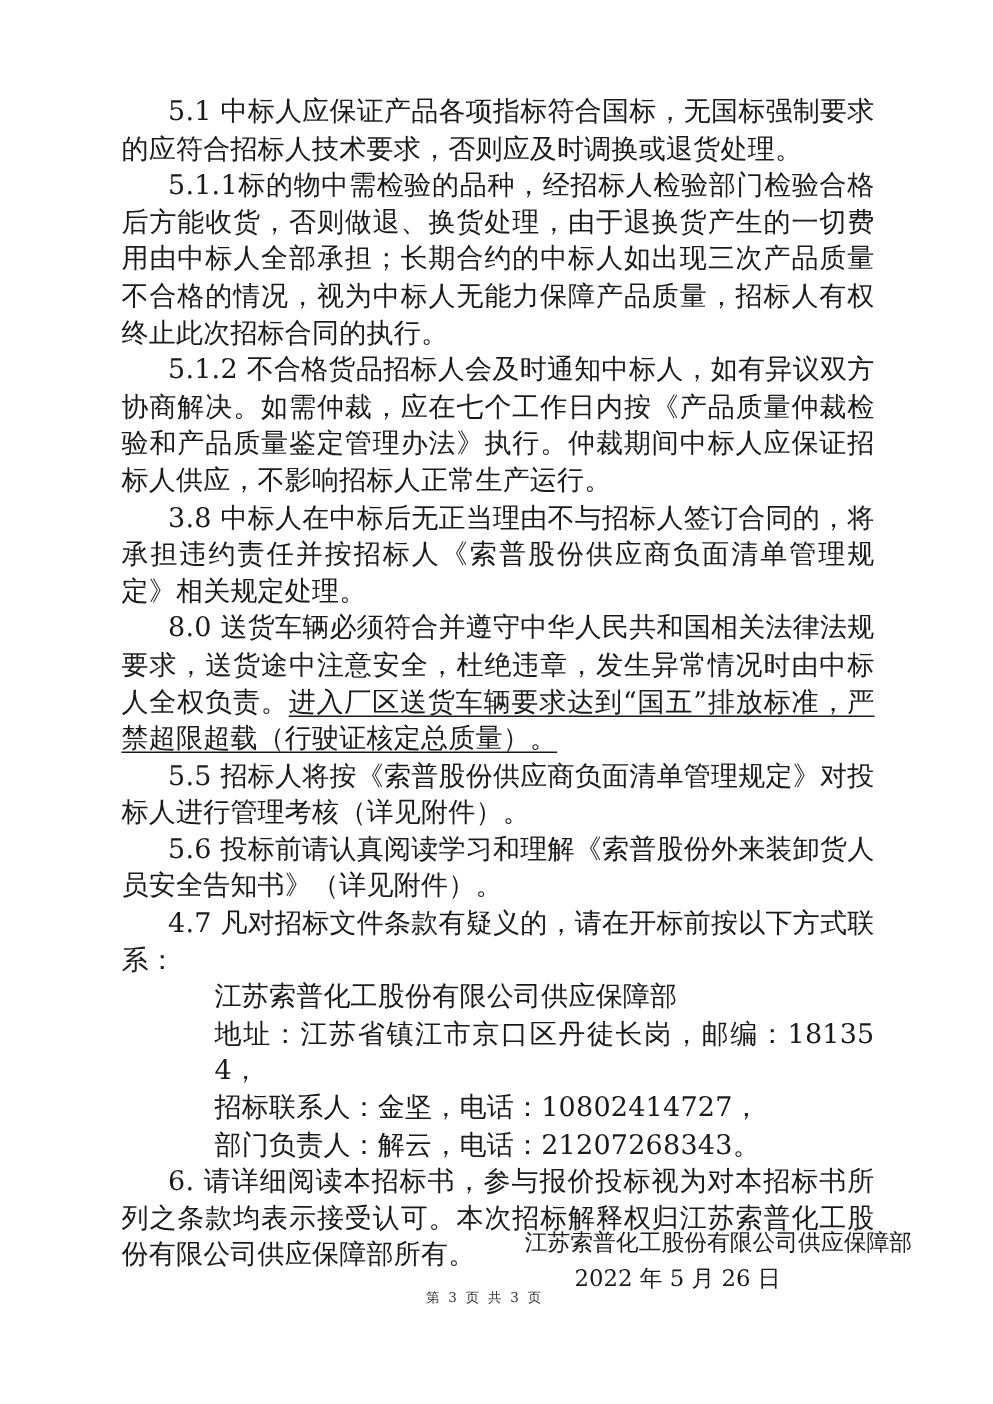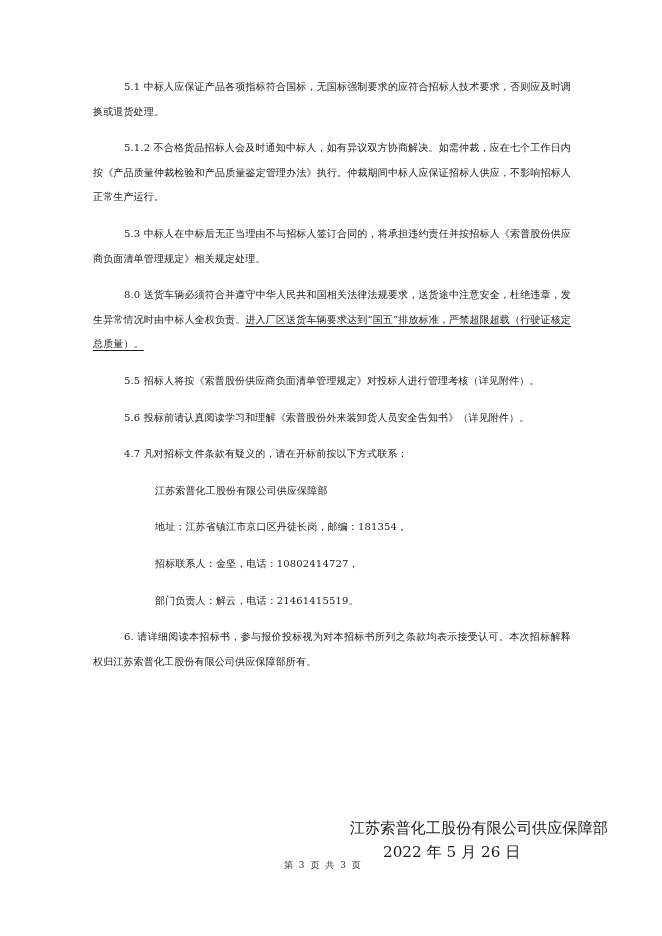--- a/index.html
+++ b/index.html
@@ -1,41 +1,42 @@
 <!DOCTYPE html>
 <html><head>
 <meta charset="utf-8">
 <style>
   html, body { margin: 0; padding: 0; background: #ffffff; }
   body { width: 662px; height: 936px; position: relative; overflow: hidden;
          font-family: "DejaVu Serif", "Liberation Serif", serif; color: #1a1a1a; }
   .page { position: absolute; left: 81px; top: 63px; width: 502px; }
-  .p { font-size: 10px; line-height: 24.6px; margin: 12px; text-align: justify;
+  .p { font-size: 18px; line-height: 24.6px; margin: 0; text-align: justify;
        text-justify: inter-character; word-break: break-all; letter-spacing: 0.15px; }
   .indent { text-indent: 31px; }
   .contact { padding-left: 62px; }
   .bold { font-weight: normal; }
   .ul { text-decoration: underline; text-underline-offset: 3px; }
   .sign { position: absolute; right: 54px; top: 816px; font-size: 15.2px; line-height: 24.6px; text-align: right; }
   .sign-date { position: absolute; left: 383px; top: 840px; font-size: 15.2px; line-height: 24.6px; }
   .footer { position: absolute; left: 284px; top: 859px; font-size: 9px; letter-spacing: 1.5px; color: #333; text-align: right; }
 </style>
 </head>
 <body>
 
 <div class="page">
   <p class="p indent">5.1 中标人应保证产品各项指标符合国标，无国标强制要求的应符合招标人技术要求，否则应及时调换或退货处理。</p>
+  <p class="p indent">5.1.1标的物中需检验的品种，经招标人检验部门检验合格后方能收货，否则做退、换货处理，由于退换货产生的一切费用由中标人全部承担；长期合约的中标人如出现三次产品质量不合格的情况，视为中标人无能力保障产品质量，招标人有权终止此次招标合同的执行。</p>
   <p class="p indent">5.1.2 不合格货品招标人会及时通知中标人，如有异议双方协商解决。如需仲裁，应在七个工作日内按《产品质量仲裁检验和产品质量鉴定管理办法》执行。仲裁期间中标人应保证招标人供应，不影响招标人正常生产运行。</p>
-  <p class="p indent">5.3 中标人在中标后无正当理由不与招标人签订合同的，将承担违约责任并按招标人《索普股份供应商负面清单管理规定》相关规定处理。</p>
+  <p class="p indent">3.8 中标人在中标后无正当理由不与招标人签订合同的，将承担违约责任并按招标人《索普股份供应商负面清单管理规定》相关规定处理。</p>
   <p class="p indent"><span>8.0 </span><span class="bold">送货车辆必须符合并遵守中华人民共和国相关法律法规要求，送货途中注意安全，杜绝违章，发生异常情况时由中标人全权负责。</span><span class="bold ul">进入厂区送货车辆要求达到“国五”排放标准，严禁超限超载（行驶证核定总质量）。</span></p>
   <p class="p indent">5.5 招标人将按《索普股份供应商负面清单管理规定》对投标人进行管理考核（详见附件）。</p>
   <p class="p indent">5.6 投标前请认真阅读学习和理解《索普股份外来装卸货人员安全告知书》（详见附件）。</p>
   <p class="p indent">4.7 凡对招标文件条款有疑义的，请在开标前按以下方式联系：</p>
   <p class="p contact">江苏索普化工股份有限公司供应保障部</p>
   <p class="p contact">地址：江苏省镇江市京口区丹徒长岗，邮编：181354，</p>
   <p class="p contact">招标联系人：金坚，电话：10802414727，</p>
-  <p class="p contact">部门负责人：解云，电话：21461415519。</p>
+  <p class="p contact">部门负责人：解云，电话：21207268343。</p>
   <p class="p indent">6. 请详细阅读本招标书，参与报价投标视为对本招标书所列之条款均表示接受认可。本次招标解释权归江苏索普化工股份有限公司供应保障部所有。</p>
 </div>
 
 <div class="sign">江苏索普化工股份有限公司供应保障部</div>
 <div class="sign-date">2022 年 5 月 26 日</div>
 <div class="footer">第 3 页 共 3 页</div>
 
 </body></html>

